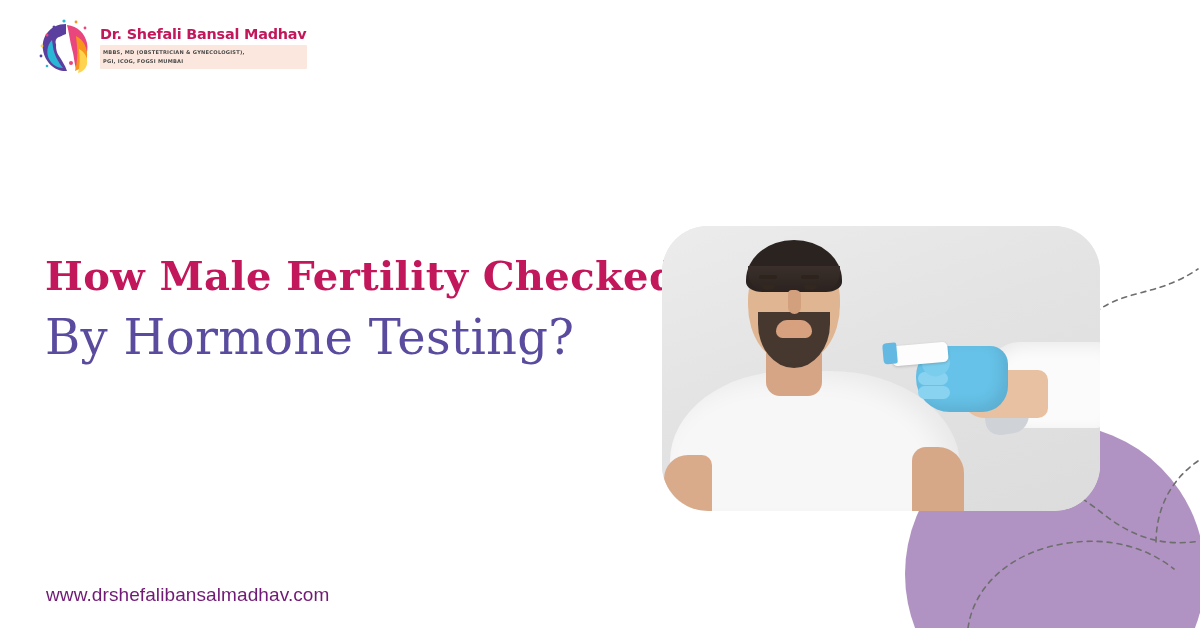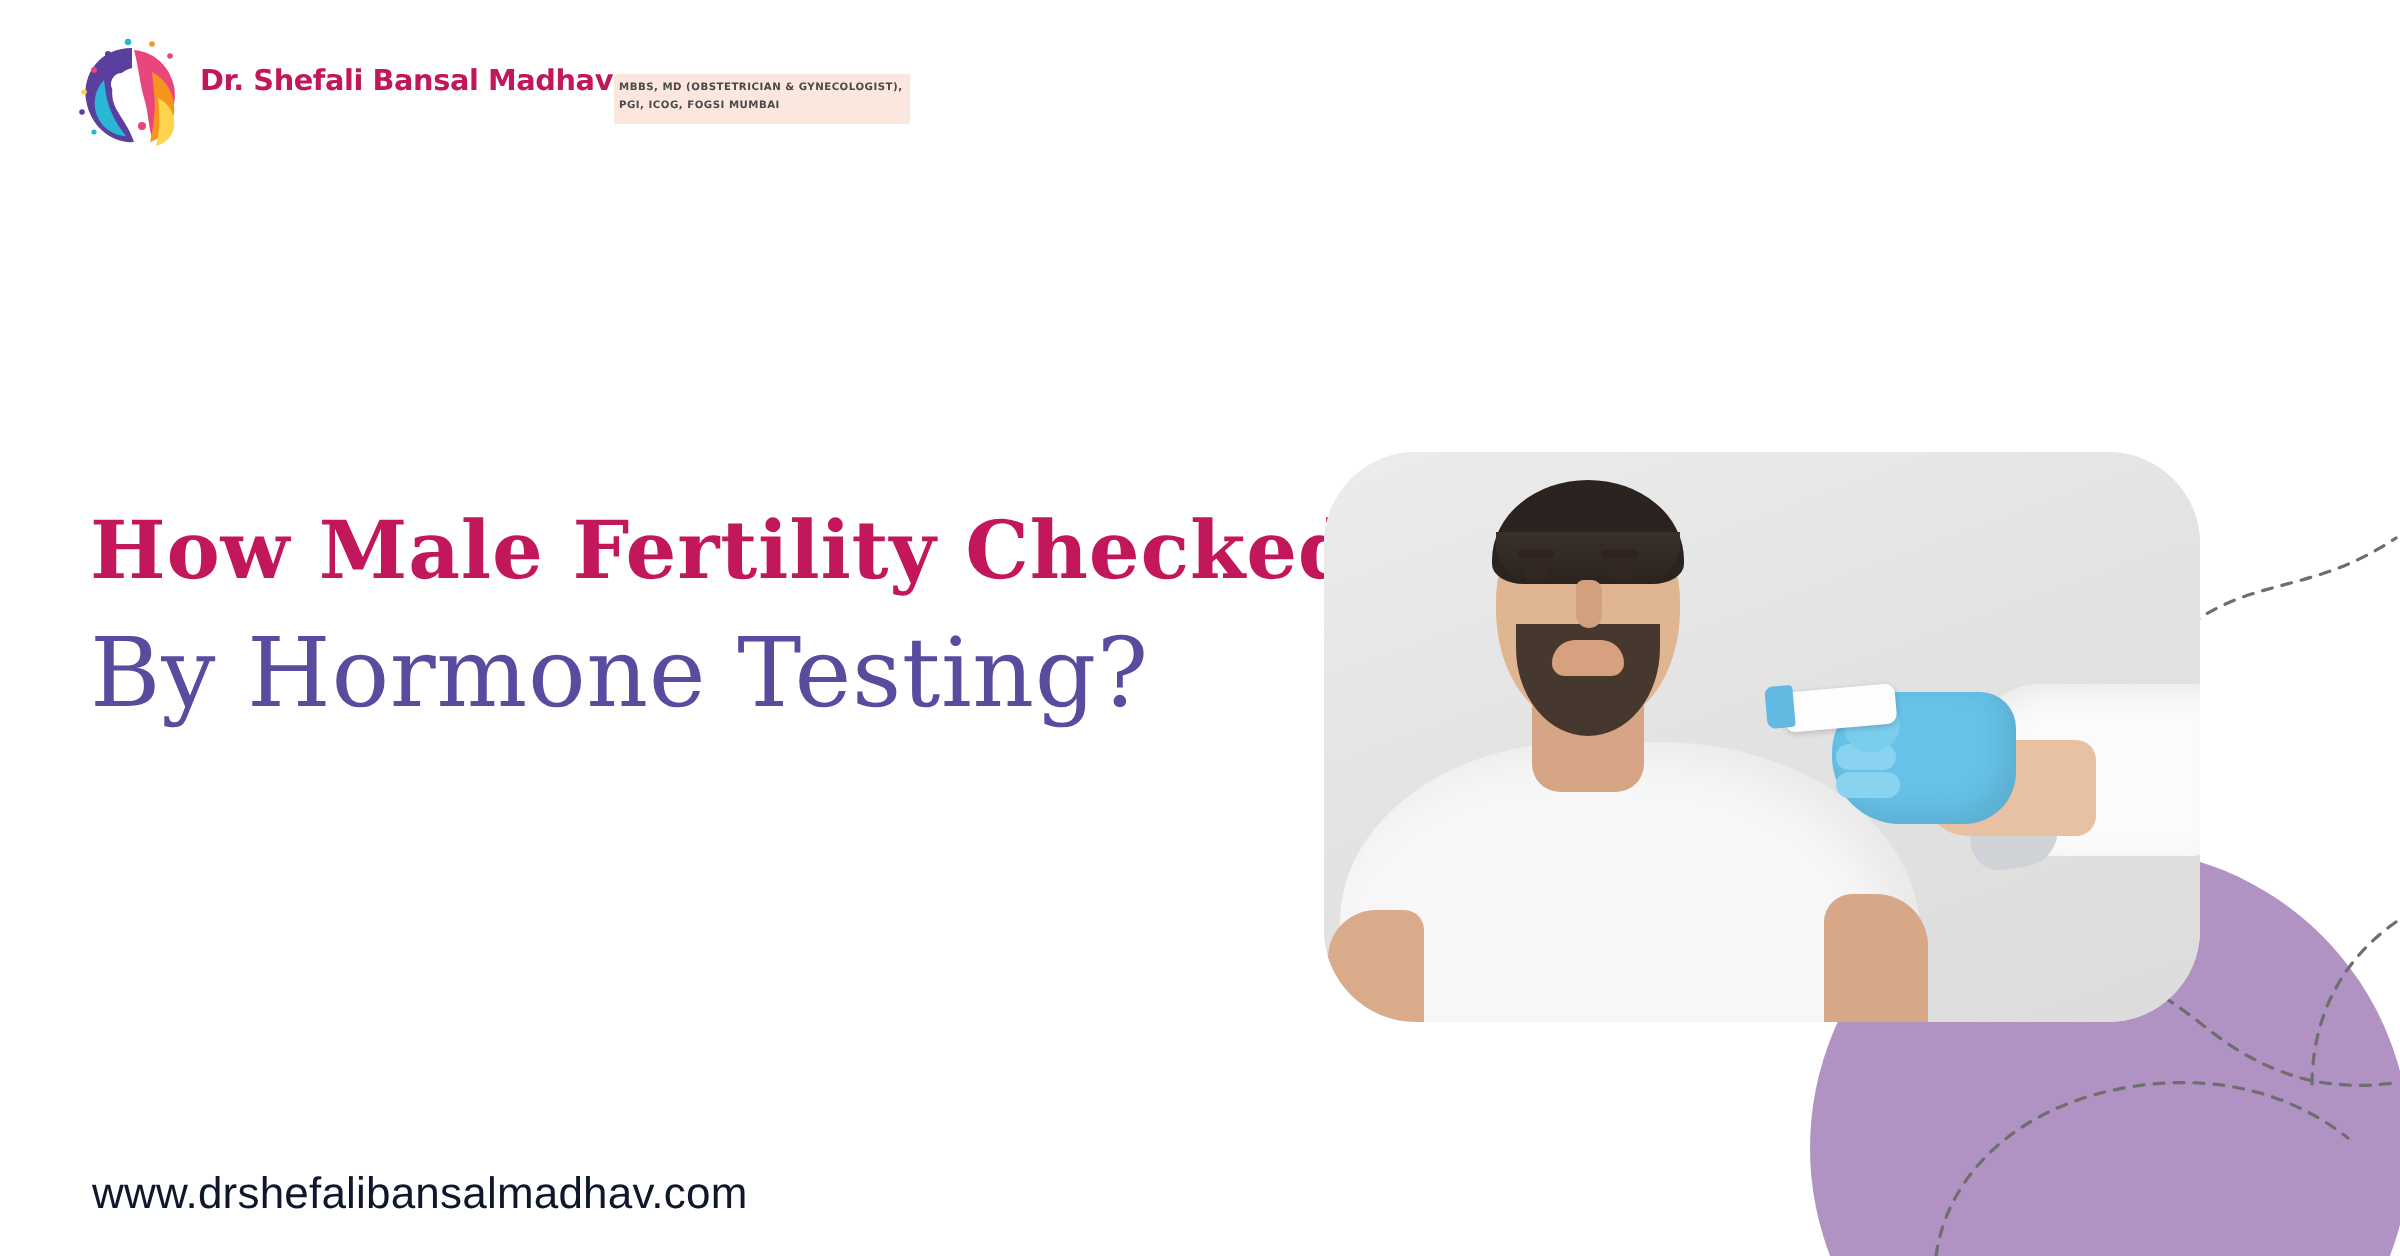--- a/index.html
+++ b/index.html
@@ -62,21 +62,21 @@
     gap: 6px;
   }
   .logo-mark {
     width: 56px;
     height: 60px;
     flex: 0 0 auto;
     position: relative;
   }
   .logo-text-wrap {
     display: flex;
-    flex-direction: row;
+    flex-direction: column;
     justify-content: flex-end;
   }
   .logo-name {
     font-family: "DejaVu Sans", sans-serif;
     font-weight: bold;
     font-size: 14.4px;
     letter-spacing: -0.2px;
     color: #c2185b;
     line-height: 1.05;
     white-space: nowrap;
@@ -124,22 +124,22 @@
     margin: 6px 0 0 0;
     white-space: nowrap;
   }
 
   
   .website {
     position: absolute;
     left: 46px;
     top: 584px;
     font-family: "Liberation Sans", sans-serif;
-    font-size: 22px;
-    color: #0f172a;
+    font-size: 19px;
+    color: #701a75;
     letter-spacing: 0.1px;
     white-space: nowrap;
   }
 
   
   .photo-frame {
     position: absolute;
     left: 662px;
     top: 226px;
     width: 438px;

